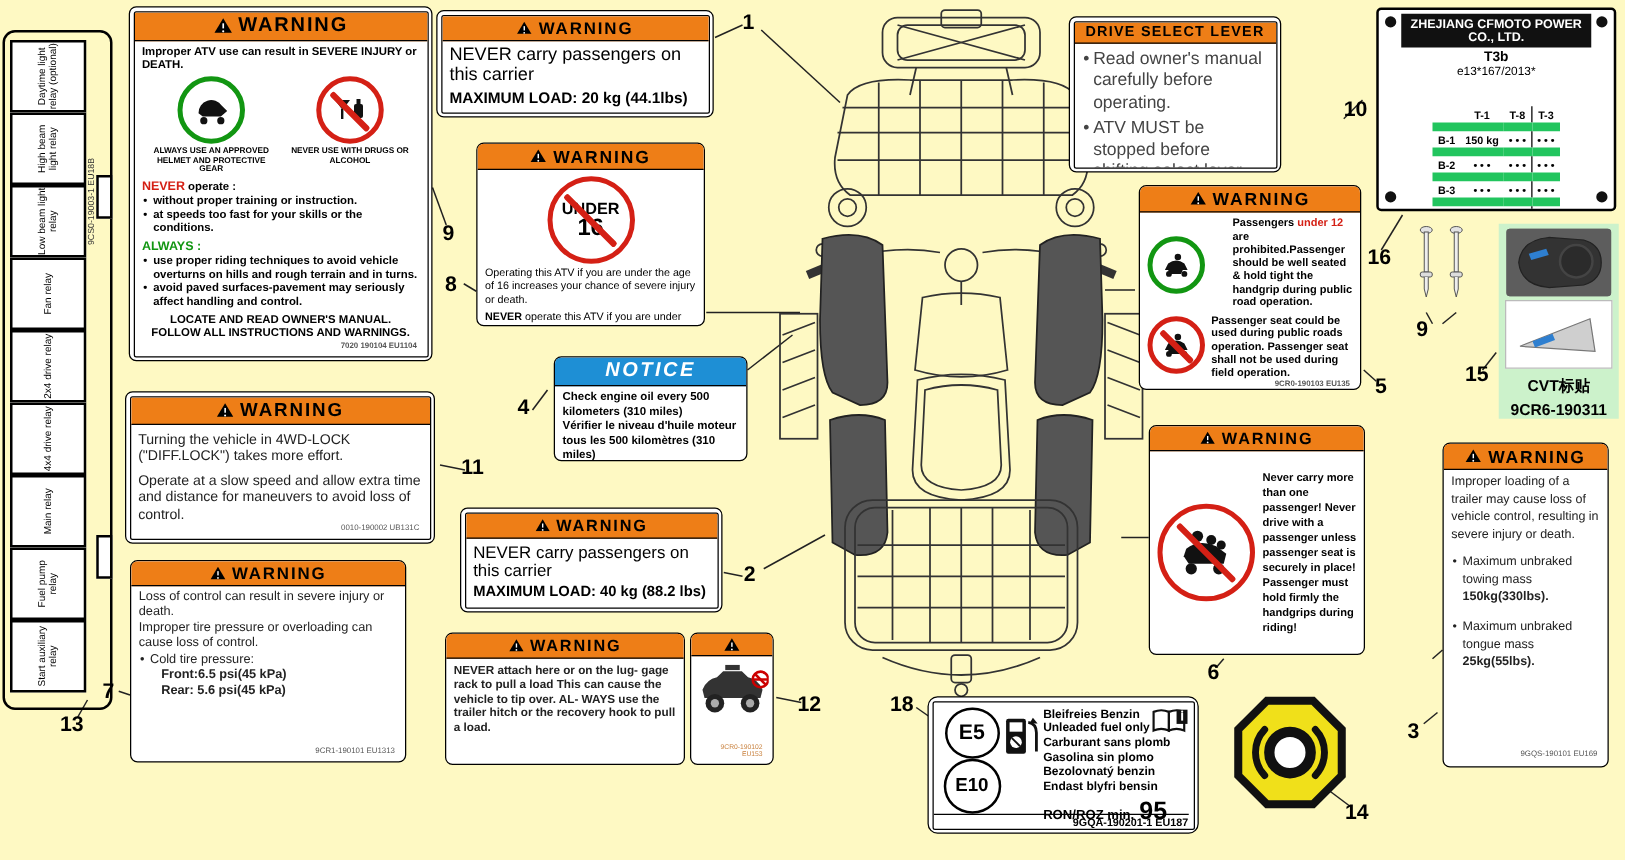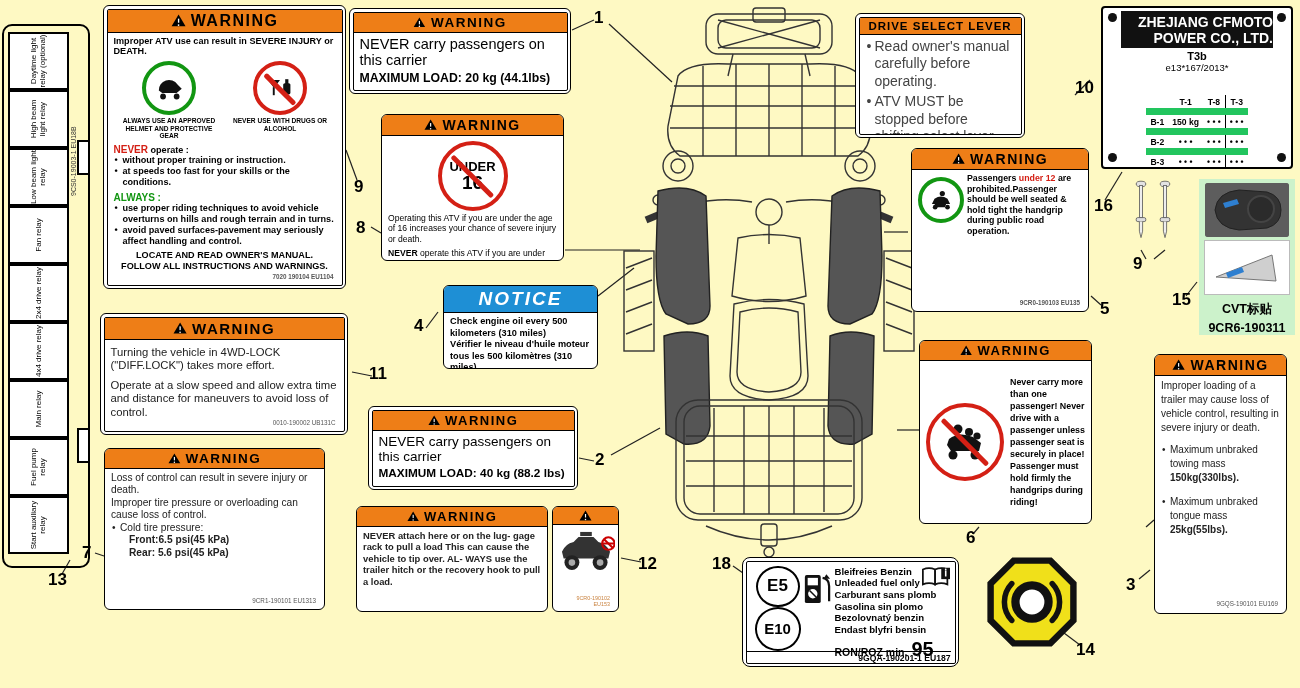--- a/index.html
+++ b/index.html
@@ -256,21 +256,21 @@
           <div style="font-size:19px">16</div>
         </div>
       </div>
       <p>Operating this ATV if you are under the age of 16 increases your chance of severe injury or death.</p>
       <p style="margin-top:4px"><span style="font-weight:bold">NEVER</span><span> operate this ATV if you are under age 16</span></p>
 
     </div>
   </div>
 
   <div class="sticker" style="left:443px;top:285px;width:155px;height:84px">
-    <div class="whead" style="background:#1E8FD5;color:#fff;font-style:italic;font-size:19px;letter-spacing:2px">
+    <div class="whead" style="background:#1E8FD5;color:#fff;font-style:italic;font-size:16px;letter-spacing:2px">
       <span>NOTICE</span>
     </div>
     <div class="body" style="font-size:9.2px;font-weight:bold;line-height:1.25">
       <p>Check engine oil every 500 kilometers (310  miles)</p>
       <p>Vérifier le niveau d'huile moteur tous les 500 kilomètres (310  miles)</p>
       <div class="code ocode">9DSB-190413-UB13C</div>
     </div>
   </div>
 
   <div class="sticker dbl" style="left:100px;top:313px;width:248px;height:122px">
@@ -416,21 +416,21 @@
         <div class="bull" style="margin-top:3px">Shifting into or from reverse or park is impossible without applying rear brake</div>
       </div>
     </div>
   </div>
 
   <div class="sticker" style="left:1101px;top:6px;width:192px;height:163px;border-width:2px;border-radius:4px">
     <div class="hole" style="left:5px;top:5px"></div>
     <div class="hole" style="right:5px;top:5px"></div>
     <div class="hole" style="left:5px;bottom:5px"></div>
     <div class="hole" style="right:5px;bottom:5px"></div>
-    <div style="background:#111;color:#fff;font-weight:bold;font-size:14px;text-align:right;margin:3px 18px 0;padding:2.5px 0">ZHEJIANG CFMOTO POWER CO., LTD.</div>
+    <div style="background:#111;color:#fff;font-weight:bold;font-size:10px;text-align:center;margin:3px 18px 0;padding:2.5px 0">ZHEJIANG CFMOTO POWER CO., LTD.</div>
     <div style="text-align:center;font-weight:bold;font-size:11px;margin-top:2px">T3b</div>
     <div style="text-align:center;font-size:9.5px">e13*167/2013*</div>
     <table class="ptable" style="margin-top:22px">
       <tbody>
           <tr>
         <td></td>
         <td>T-1</td>
         <td>T-8</td>
         <td class="t3sep">T-3</td>
       </tr>
@@ -497,30 +497,41 @@
   <div class="sticker" style="left:911px;top:148px;width:178px;height:164px">
     <div class="whead" style="font-size:14px">
       <svg class="tw" viewBox="0 0 26 22">
           <path d="M13 1 25 21 1 21Z"></path>
           <rect x="11.9" y="8" width="2.3" height="7" fill="#fff"></rect>
           <circle cx="13" cy="19" r="1.5" fill="#fff"></circle>
         </svg>
       <span>WARNING</span>
     </div>
     <div class="body" style="font-size:8.8px;font-weight:bold;line-height:1.2">
-      <div style="display:flex;gap:3px;align-items:flex-start">
+      <div style="display:flex;gap:22px;align-items:center">
         <div class="ring green" style="width:38px;height:38px;margin-top:4px">
           <svg width="26" height="20" viewBox="0 0 40 30">
               <circle cx="22" cy="5" r="4" fill="#111"></circle>
               <path d="M10,13 q10,-7 20,0 l4,8 h-6 l-2,5 h-14 l-2,-5 h-4z" fill="#111"></path>
               <circle cx="11" cy="26" r="3.6" fill="#111"></circle>
               <circle cx="30" cy="26" r="3.6" fill="#111"></circle>
             </svg>
         </div>
         <p><span>Passengers </span><span style="color:#D42015">under 12</span><span> are prohibited.Passenger should be well seated &amp; hold tight the handgrip during public road operation.</span></p>
+      </div>
+      <div style="display:flex;gap:5px;align-items:flex-start;margin-top:4px">
+        <div class="ring red slash" style="width:38px;height:38px;margin-top:2px">
+          <svg width="26" height="20" viewBox="0 0 40 30">
+              <circle cx="22" cy="5" r="4" fill="#111"></circle>
+              <path d="M10,13 q10,-7 20,0 l4,8 h-6 l-2,5 h-14 l-2,-5 h-4z" fill="#111"></path>
+              <circle cx="11" cy="26" r="3.6" fill="#111"></circle>
+              <circle cx="30" cy="26" r="3.6" fill="#111"></circle>
+            </svg>
+        </div>
+        <p>Passenger seat could be used during public roads  operation. Passenger seat shall not be used during field operation.</p>
       </div>
       <div class="code">9CR0-190103  EU135</div>
     </div>
   </div>
 
   <div class="sticker" style="left:919px;top:340px;width:173px;height:184px">
     <div class="whead" style="font-size:13px">
       <svg class="tw" viewBox="0 0 26 22">
           <path d="M13 1 25 21 1 21Z"></path>
           <rect x="11.9" y="8" width="2.3" height="7" fill="#fff"></rect>

